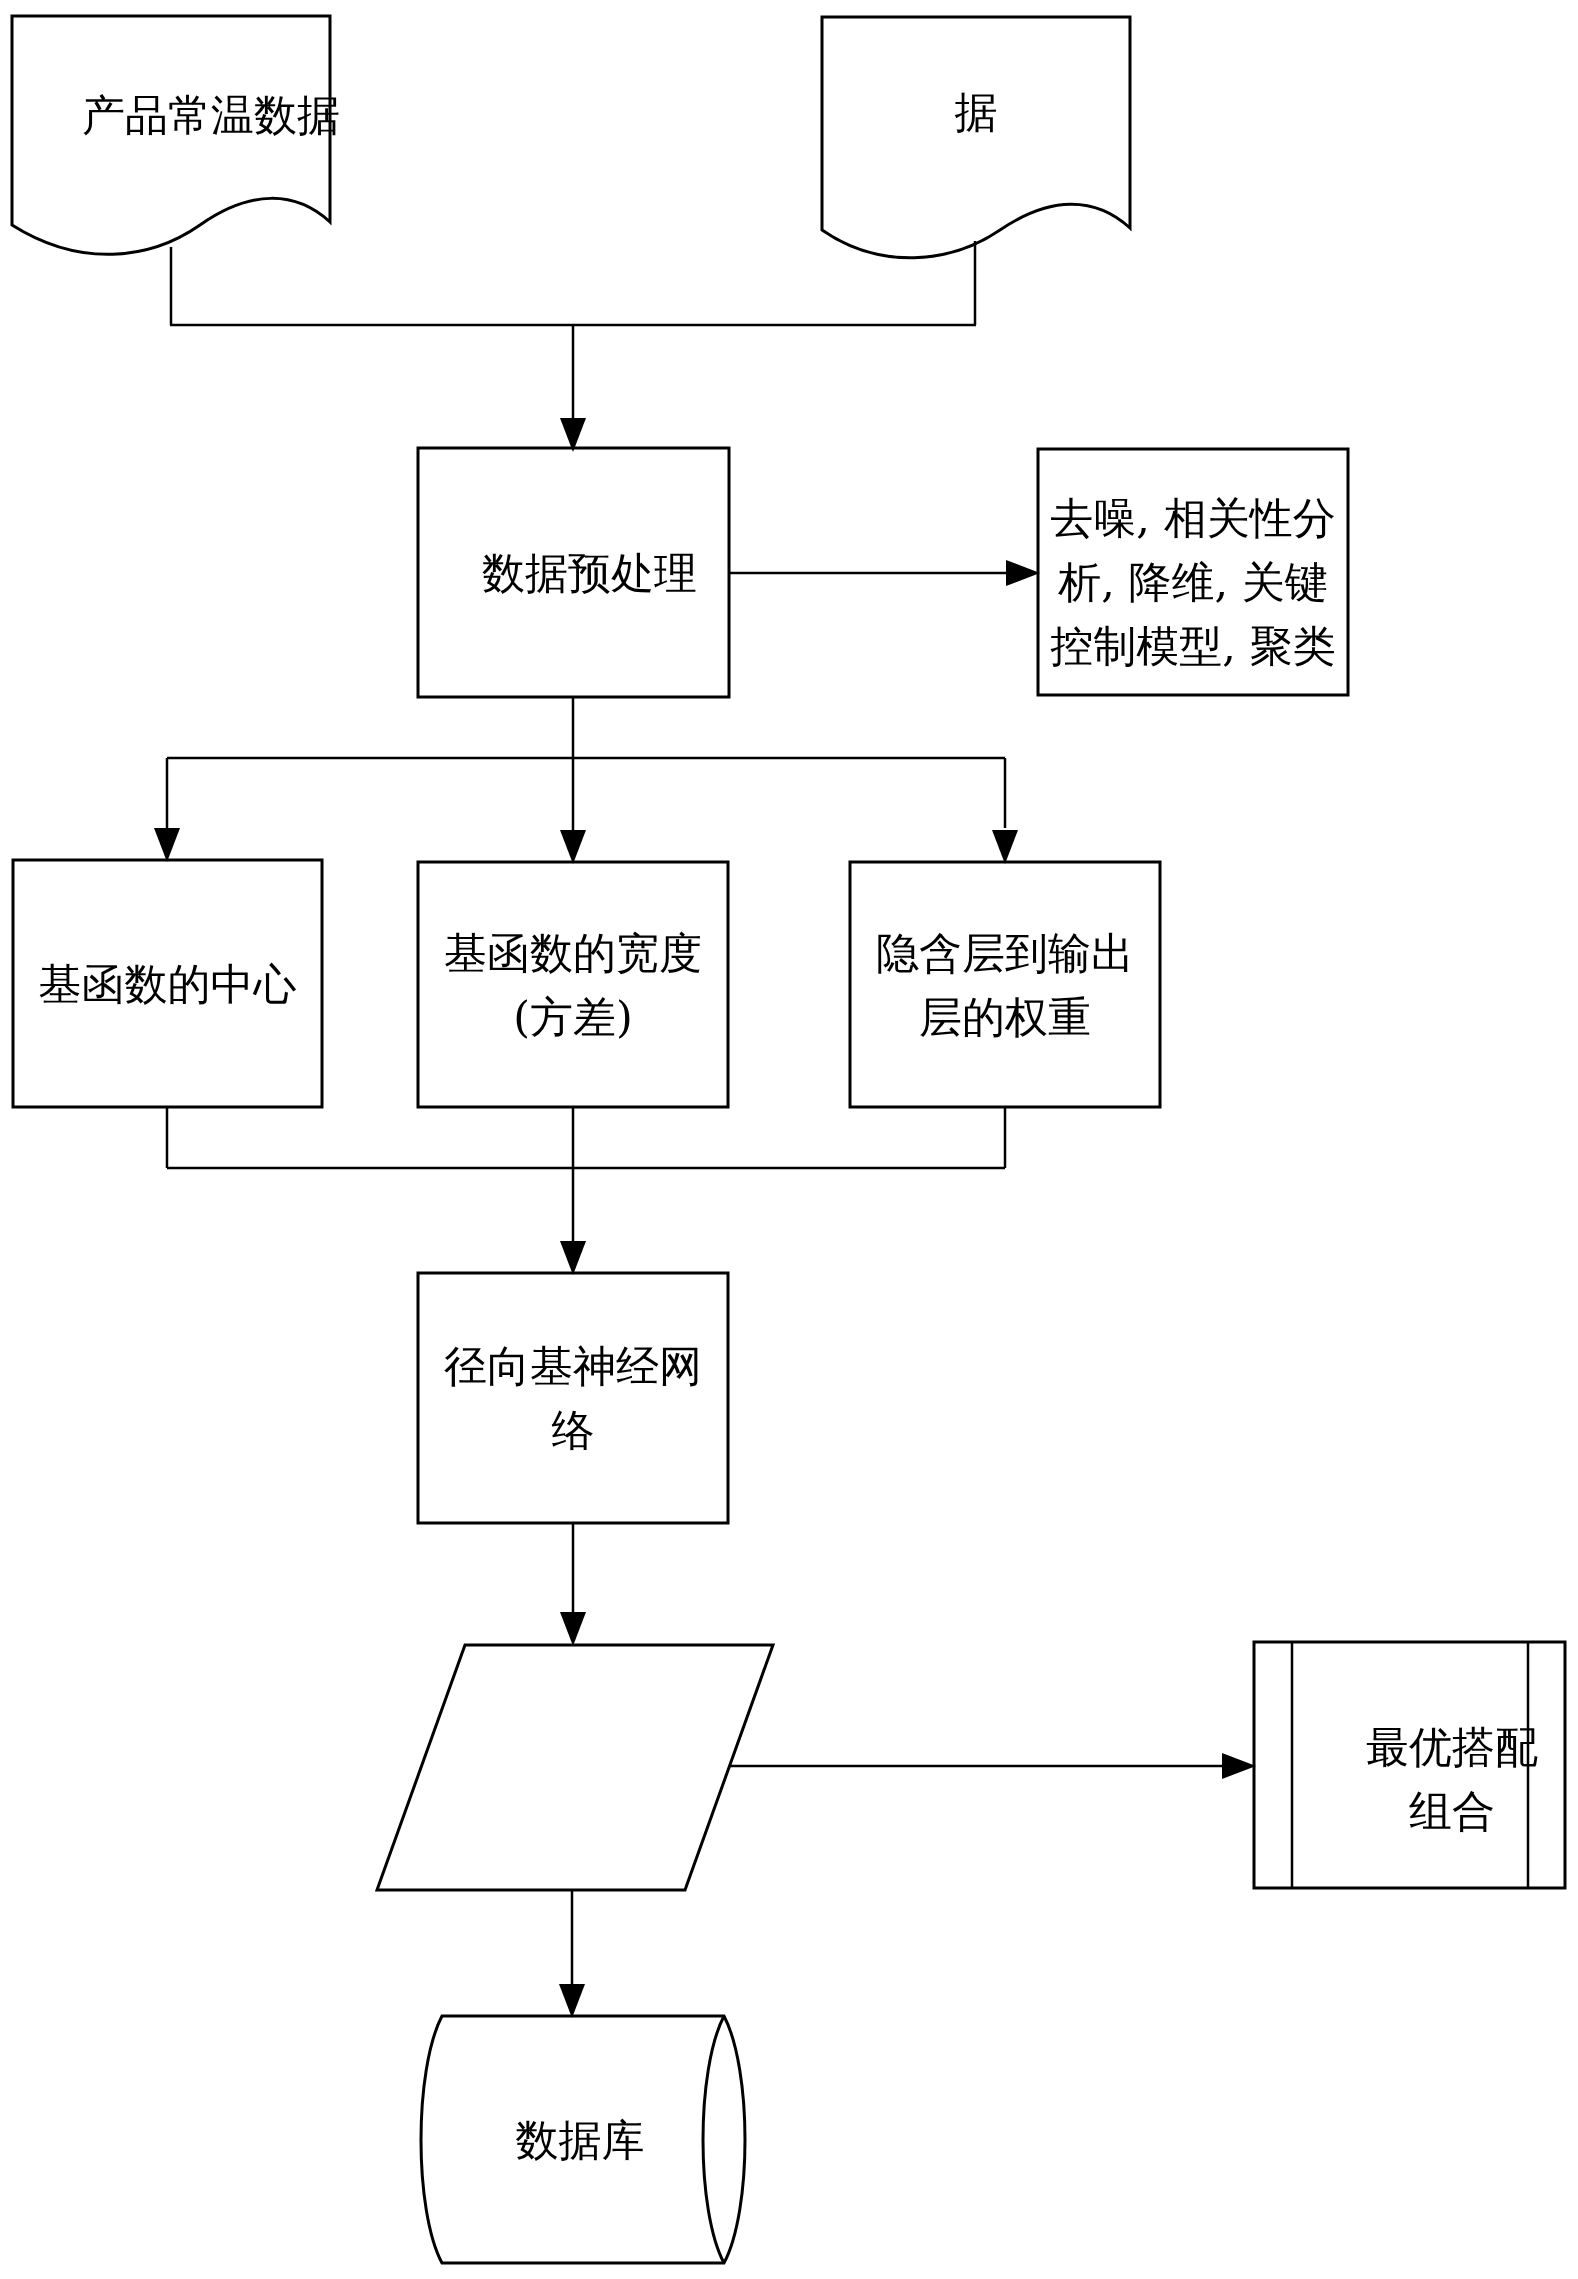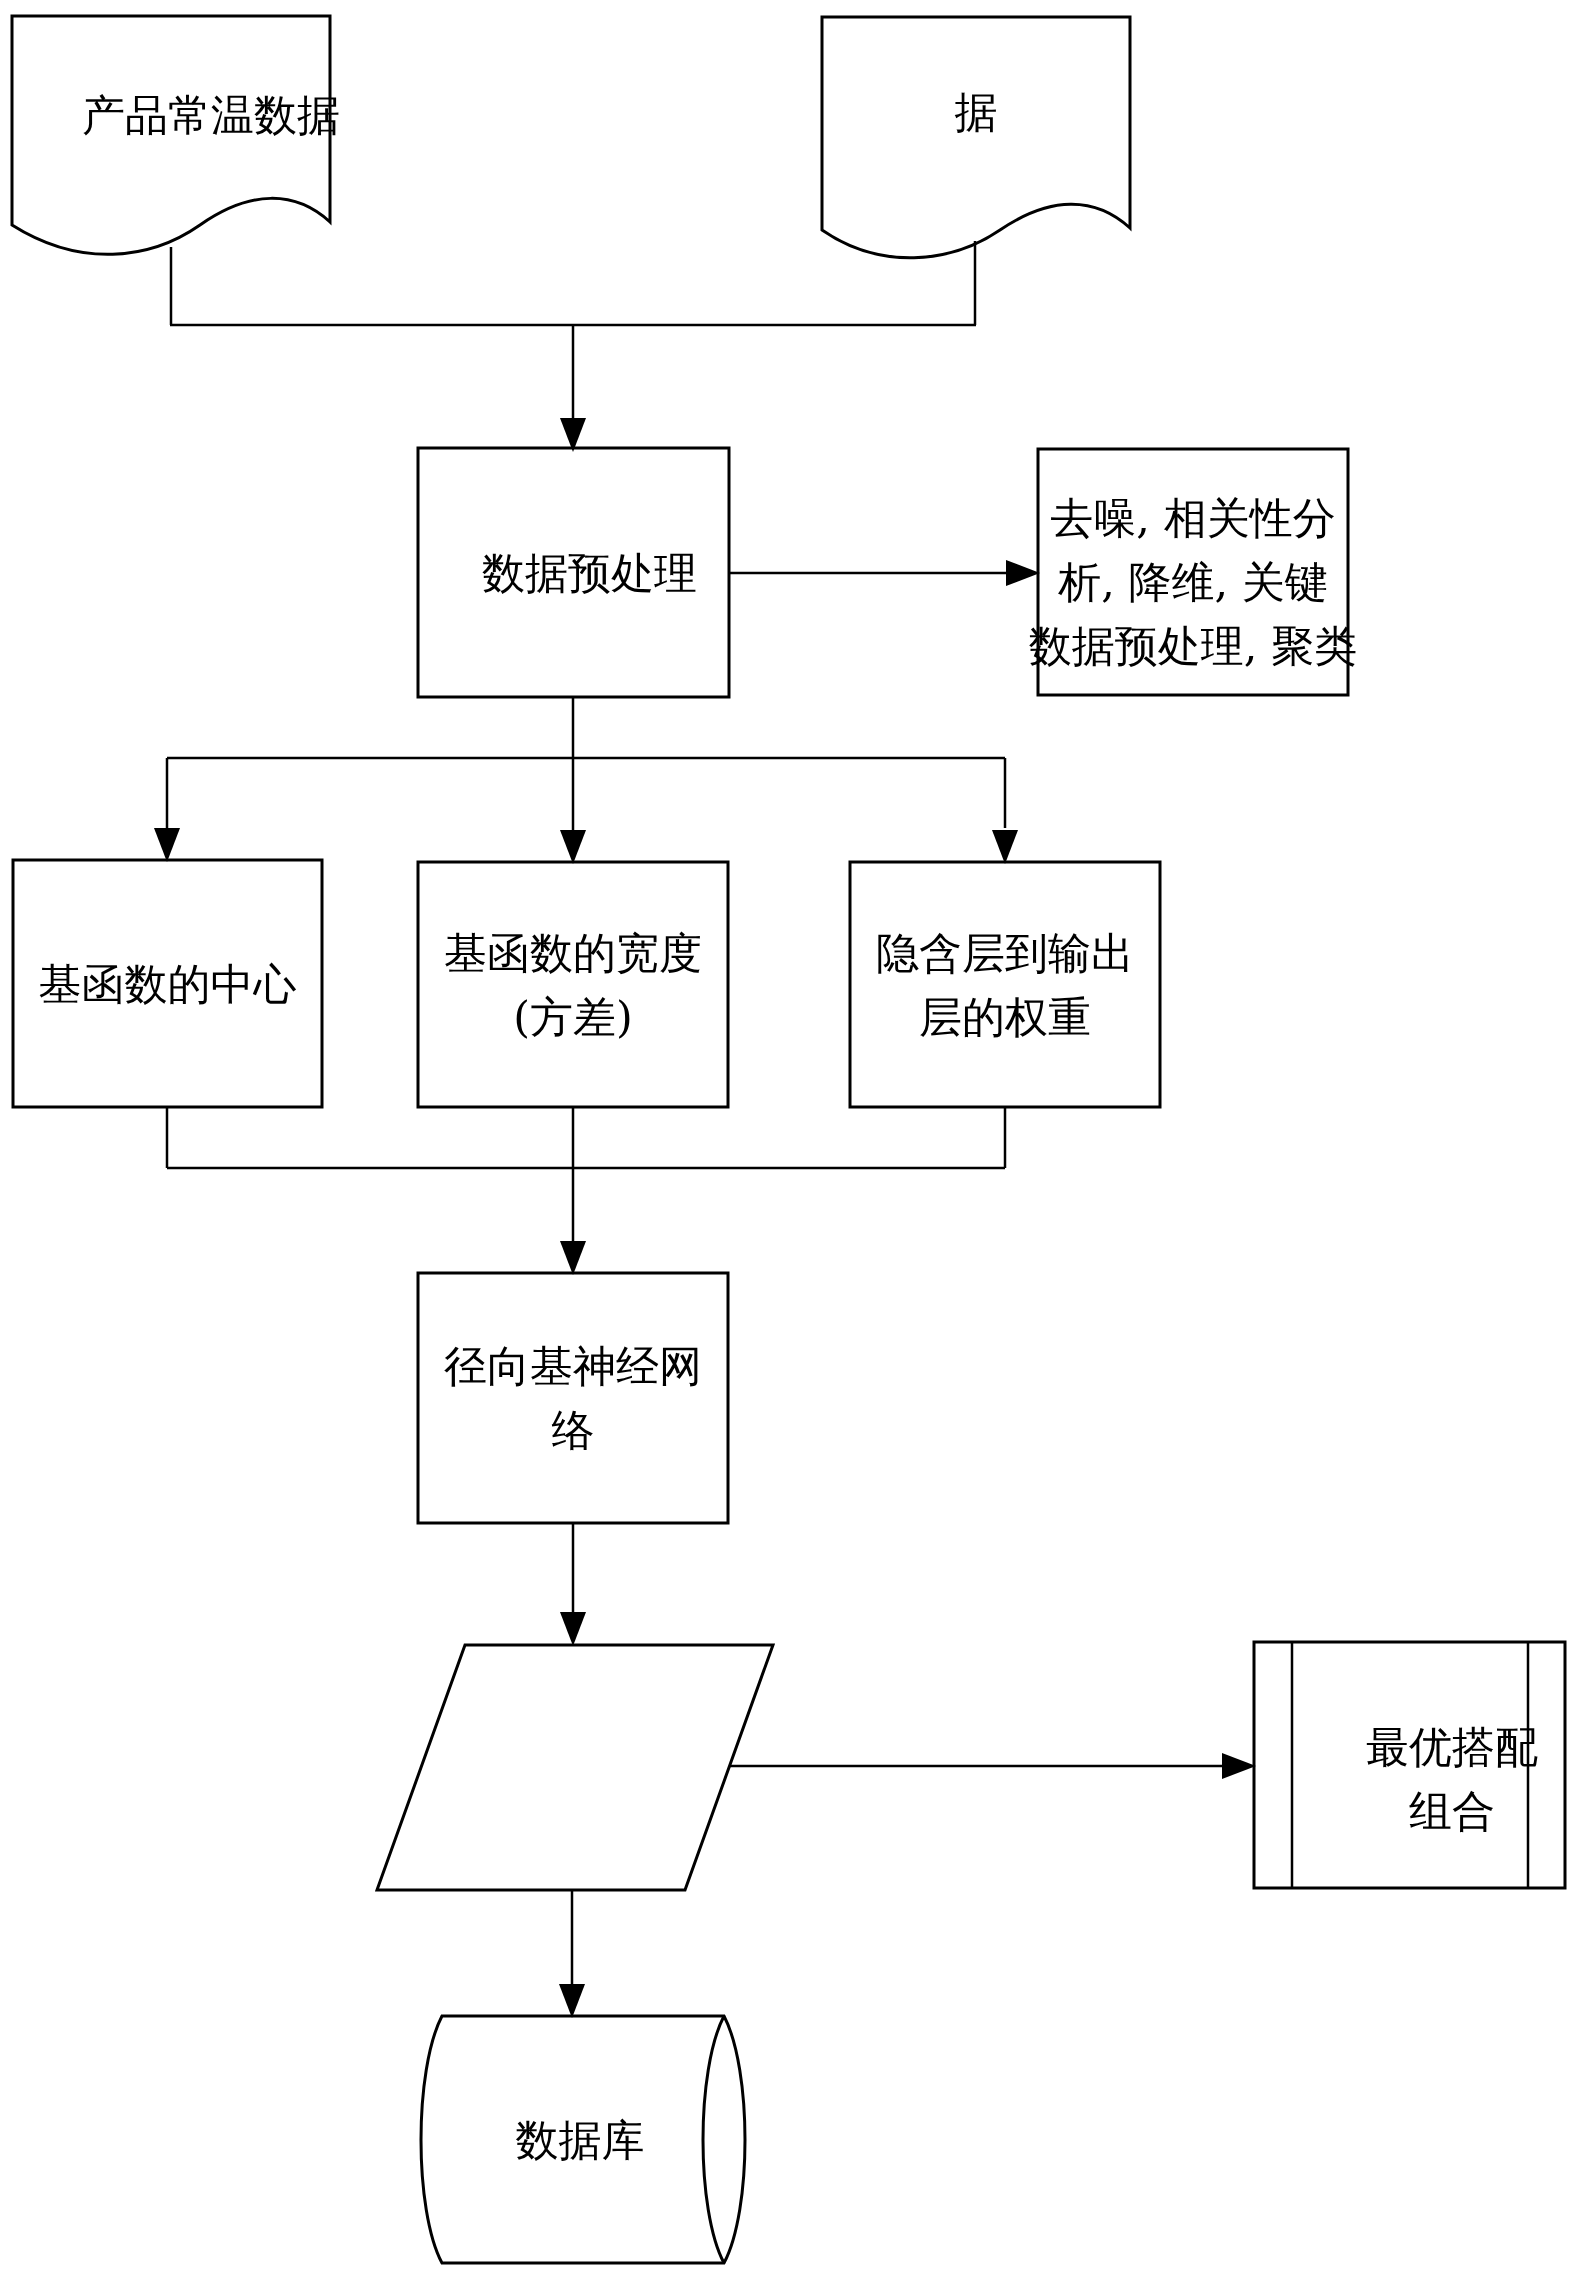--- a/index.html
+++ b/index.html
@@ -95,21 +95,21 @@
     <div>据</div>
   </div>
 
   <div class="label" style="left:418px;top:448px;width:311px;height:249px;margin-left:16px;">
     <div>数据预处理</div>
   </div>
 
   <div class="label" style="left:1038px;top:459px;width:310px;height:246px;">
     <div>去噪, 相关性分</div>
     <div>析, 降维, 关键</div>
-    <div>数据预处理, 聚类</div>
+    <div>控制模型, 聚类</div>
   </div>
 
   <div class="label" style="left:13px;top:860px;width:309px;height:247px;text-align:center;">
     <div>基函数的中心</div>
   </div>
 
   <div class="label" style="left:418px;top:862px;width:310px;height:245px;">
     <div>基函数的宽度</div>
     <div>(方差)</div>
   </div>

